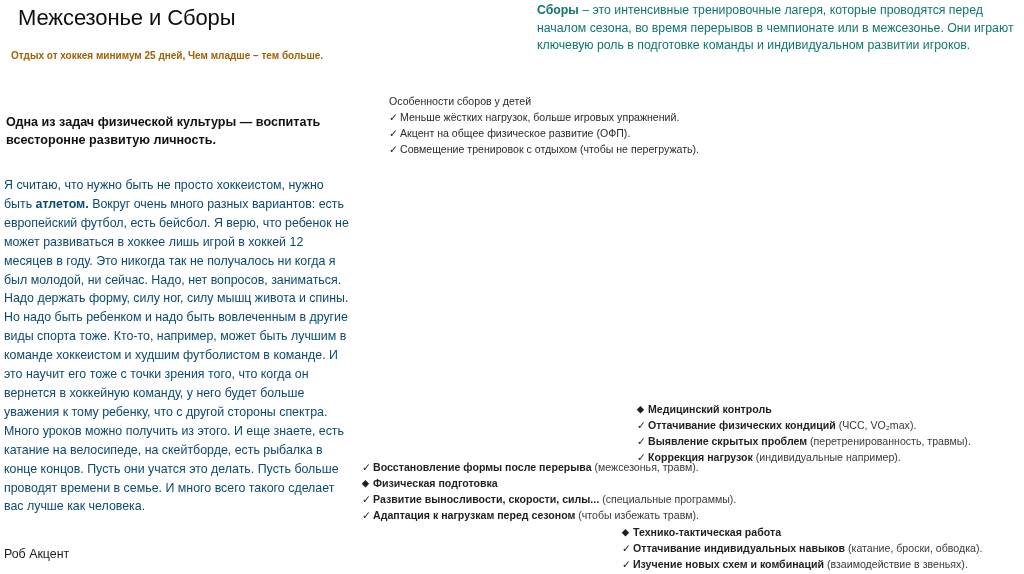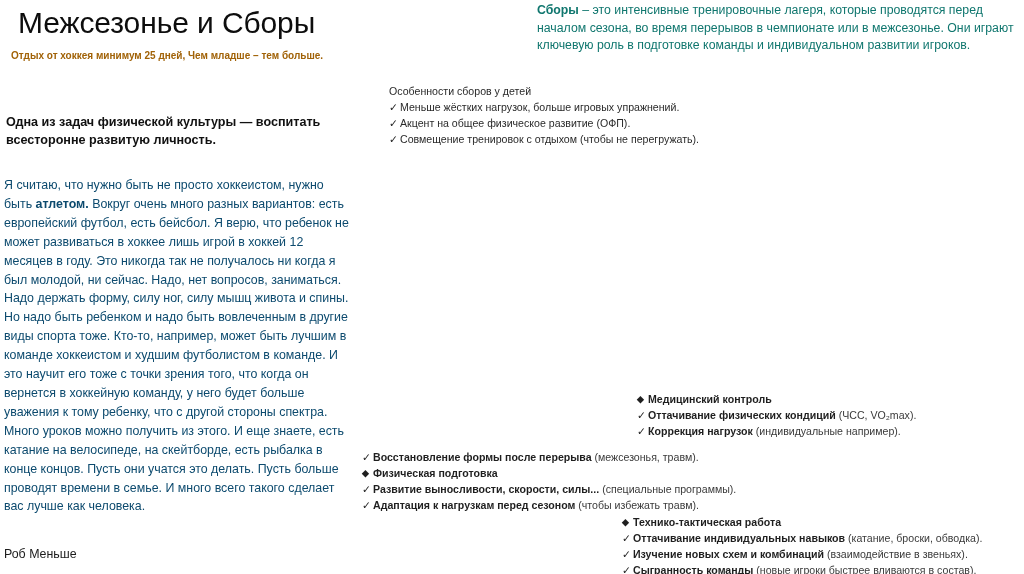--- a/index.html
+++ b/index.html
@@ -24,21 +24,21 @@
   }
 
   
   .blk { position: absolute; }
 
   
   #title {
     left: 18px;
     top: 6px;
     width: 420px;
-    font-size: 30px;
+    font-size: 22px;
     line-height: 1.1;
     font-weight: 400;
     color: #0d0d0d;
     letter-spacing: -0.1px;
   }
 
   
   #lead {
     left: 11px;
     top: 49px;
@@ -92,20 +92,21 @@
   }
   #definition b { font-weight: bold; }
 
   
   .listblk {
     font-size: 10.6px;
     line-height: 1.515;
     color: #2a2a2a;
     font-weight: 400;
     white-space: nowrap;
+    margin-top: 10px;
   }
   .listblk .hdr {
     font-weight: 400;
     color: #2a2a2a;
   }
   .listblk .hdr.bold {
     font-weight: bold;
     color: #1f1f1f;
   }
   .listblk .row { display: block; }
@@ -149,35 +150,36 @@
   <div class="blk" id="title">Межсезонье и Сборы</div>
 
   <div class="blk" id="lead">Отдых от хоккея минимум 25 дней, Чем младше – тем больше.</div>
 
   <div class="blk" id="subtitle">Одна из задач физической культуры — воспитать всесторонне развитую личность.</div>
 
   <div class="blk" id="quote">
     <span>Я считаю, что нужно быть не просто хоккеистом, нужно быть </span><b>атлетом.</b><span> Вокруг очень много разных вариантов: есть европейский футбол, есть бейсбол. Я верю, что ребенок не может развиваться в хоккее лишь игрой в хоккей 12 месяцев в году. Это никогда так не получалось ни когда я был молодой, ни сейчас. Надо, нет вопросов, заниматься. Надо держать форму, силу ног, силу мышц живота и спины. Но надо быть ребенком и надо быть вовлеченным в другие виды спорта тоже. Кто-то, например, может быть лучшим в команде хоккеистом и худшим футболистом в команде. И это научит его тоже с точки зрения того, что когда он вернется в хоккейную команду, у него будет больше уважения к тому ребенку, что с другой стороны спектра. Много уроков можно получить из этого. И еще знаете, есть катание на велосипеде, на скейтборде, есть рыбалка в конце концов. Пусть они учатся это делать. Пусть больше проводят времени в семье. И много всего такого сделает вас лучше как человека.</span>
   </div>
 
-  <div class="blk" id="author">Роб Меньше</div>
+  <div class="blk" id="author">Роб Акцент</div>
 
   <div class="blk" id="definition">
     <b>Сборы</b><span> – это интенсивные тренировочные лагеря, которые проводятся перед началом сезона, во время перерывов в чемпионате или в межсезонье. Они играют ключевую роль в подготовке команды и индивидуальном развитии игроков.</span>
   </div>
 
   <div class="blk listblk" id="kids">
       <div class="row hdr"><span>Особенности сборов у детей</span></div>
       <div class="row"><span class="mk">✓</span><span class="">Меньше жёстких нагрузок, больше игровых упражнений.</span></div>
       <div class="row"><span class="mk">✓</span><span class="">Акцент на общее физическое развитие (ОФП).</span></div>
       <div class="row"><span class="mk">✓</span><span class="">Совмещение тренировок с отдыхом (чтобы не перегружать).</span></div>
     </div>
   <div class="blk listblk" id="medical">
       <div class="row hdr bold"><span class="dia">◆</span><span>Медицинский контроль</span></div>
       <div class="row"><span class="mk">✓</span><span class="term">Оттачивание физических кондиций</span><span class="paren"> (ЧСС, VO₂max).</span></div>
+      <div class="row"><span class="mk">✓</span><span class="term">Выявление скрытых проблем</span><span class="paren"> (перетренированность, травмы).</span></div>
       <div class="row"><span class="mk">✓</span><span class="term">Коррекция нагрузок</span><span class="paren"> (индивидуальные например).</span></div>
     </div>
   <div class="blk listblk" id="physical">
       <div class="row"><span class="mk">✓</span><span class="term">Восстановление формы после перерыва</span><span class="paren"> (межсезонья, травм).</span></div>
       <div class="row hdr bold"><span class="dia">◆</span><span>Физическая подготовка</span></div>
       <div class="row"><span class="mk">✓</span><span class="term">Развитие выносливости, скорости, силы...</span><span class="paren"> (специальные программы).</span></div>
       <div class="row"><span class="mk">✓</span><span class="term">Адаптация к нагрузкам перед сезоном</span><span class="paren"> (чтобы избежать травм).</span></div>
     </div>
   <div class="blk listblk" id="tactical">
       <div class="row hdr bold"><span class="dia">◆</span><span>Технико-тактическая работа</span></div>

